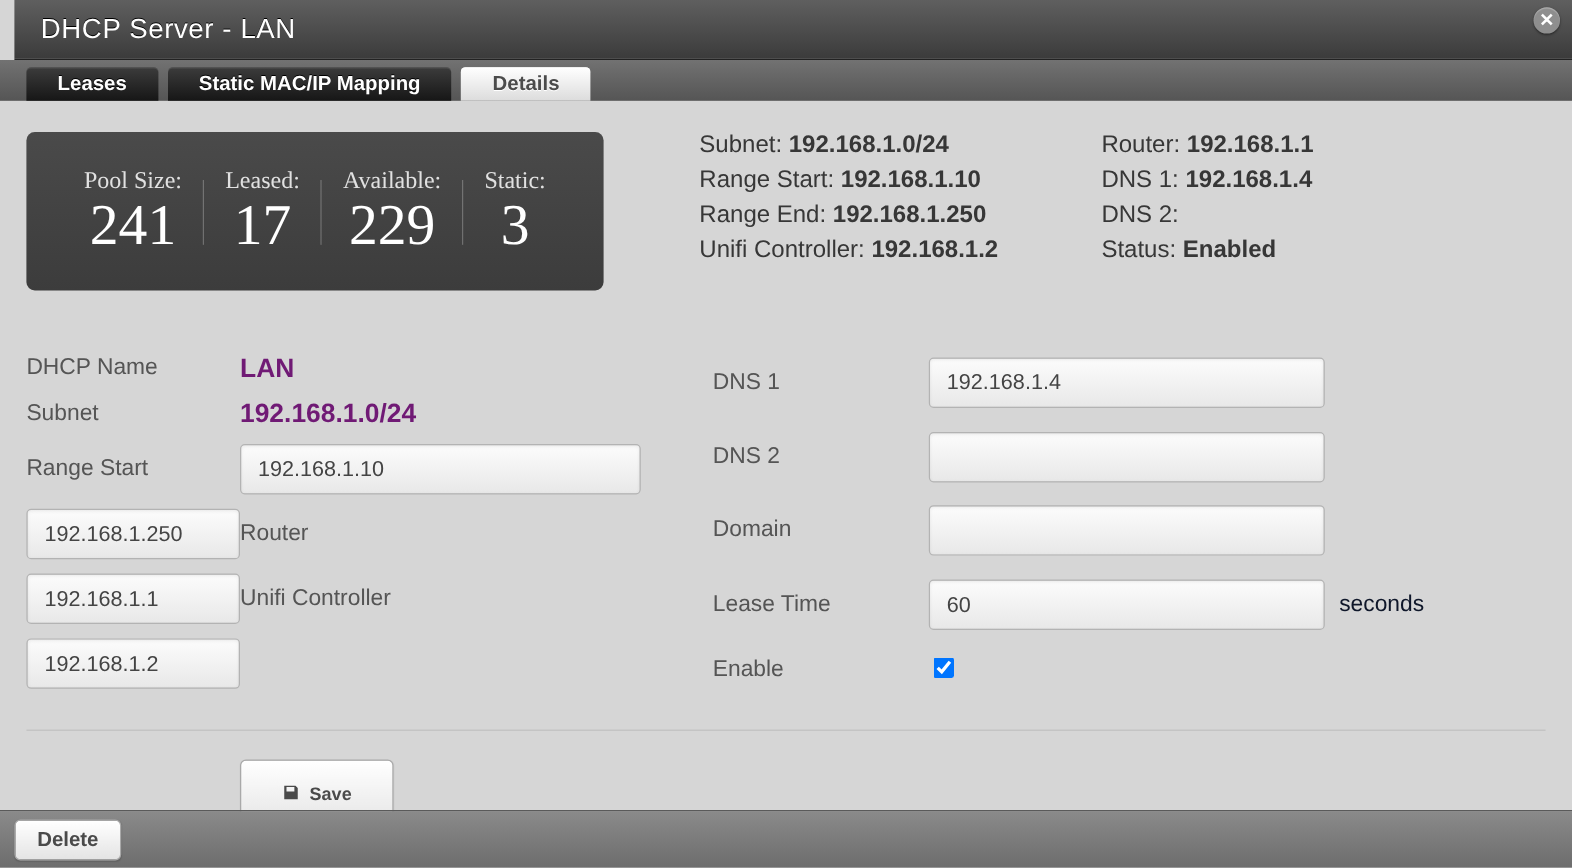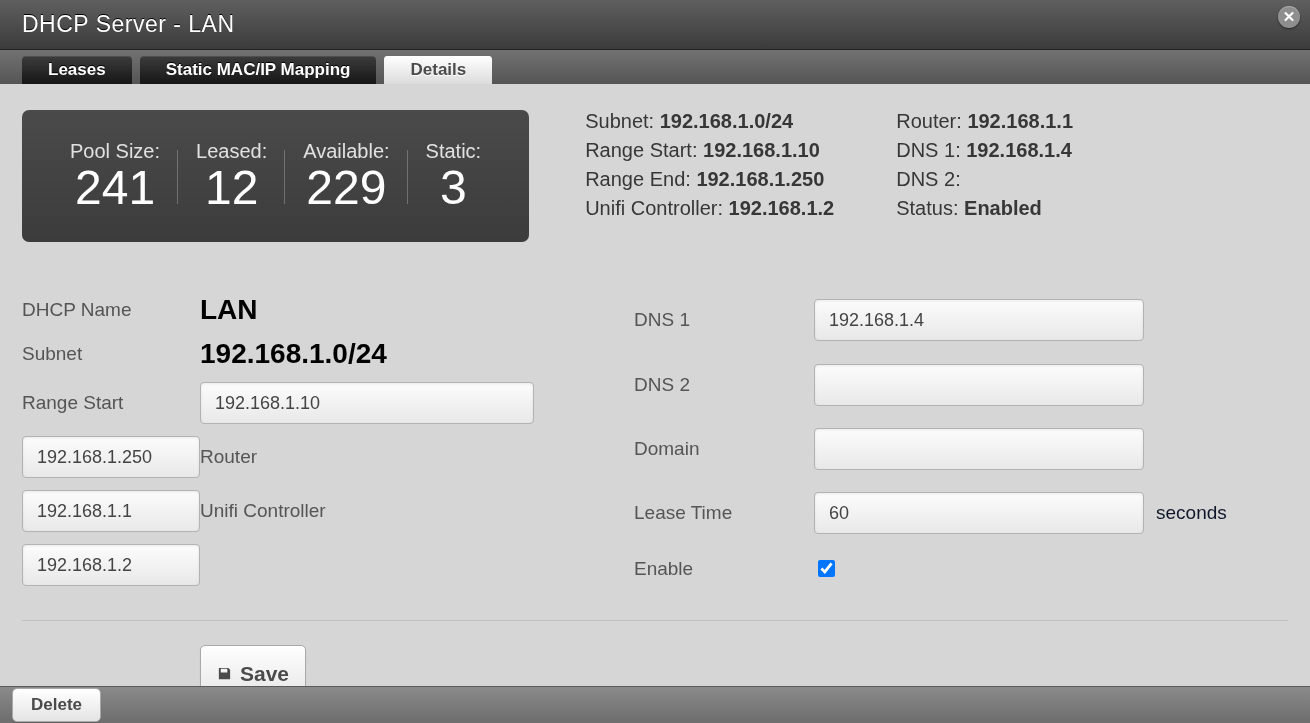--- a/index.html
+++ b/index.html
@@ -17,20 +17,21 @@
   
   .titlebar {
     height: 50px;
     background: linear-gradient(#5f5f5f, #3b3b3b);
     color: #fff;
     display: flex;
     align-items: center;
     padding: 0 22px;
     position: relative;
     border-bottom: 1px solid #222;
+    margin-left: 12px;
   }
   .titlebar .title {
     font-size: 23px;
     font-weight: 400;
     letter-spacing: .5px;
     text-shadow: 0 -1px 0 #000;
   }
   .titlebar .close-btn {
     position: absolute;
     top: 6px;
@@ -102,20 +103,21 @@
     padding: 14px 30px 12px 30px;
     height: 132px;
     align-items: center;
   }
   .stat-box {
     display: flex;
     flex-direction: column;
     align-items: center;
     padding: 0 18px;
     position: relative;
+    font-family: Liberation Serif, serif;
   }
   .stat-box:not(:last-child)::after {
     content: "";
     position: absolute;
     right: 0;
     top: 10px;
     bottom: 10px;
     width: 1px;
     background: rgba(255,255,255,.25);
   }
@@ -135,47 +137,48 @@
     gap: 62px;
     flex: 1;
     align-items: flex-start;
   }
   .info-col {
     font-size: 20px;
     display: flex;
     flex-direction: column;
     gap: 6px;
     color: #373737;
+    margin-left: 24px;
   }
   .info-col div { white-space: nowrap; }
   .info-col b { font-weight: 700; }
 
   
   .form-area {
     display: flex;
     margin-top: 52px;
-    gap: 100px;
+    gap: 60px;
   }
   .form-col {
     display: grid;
     grid-template-columns: 178px 334px;
     row-gap: 12px;
     align-items: center;
   }
   .form-col.right {
     grid-template-columns: 180px 330px auto;
   }
   .form-col label {
     font-size: 19px;
     color: #555;
   }
   .ro-value {
-    font-size: 28px;
+    font-size: 22px;
     font-weight: 700;
-    color: #000000;
+    color: #701a75;
   }
   input[type=text] {
     width: 100%;
     height: 42px;
     padding: 0 14px;
     font-size: 18px;
     color: #444;
     background: linear-gradient(#fcfcfc, #e8e8e8);
     border: 1px solid #b3b3b3;
     border-radius: 4px;
@@ -196,39 +199,39 @@
     border: none;
     height: 1px;
     background: #c0c0c0;
   }
 
   .btn {
     display: inline-flex;
     align-items: center;
     gap: 8px;
     height: 58px;
-    padding: 0 16px;
-    font-size: 21px;
+    padding: 0 34px;
+    font-size: 15px;
     font-weight: 700;
     color: #4a4a4a;
     background: linear-gradient(#ffffff, #e4e4e4);
     border: 1px solid #a9a9a9;
     border-radius: 5px;
     cursor: pointer;
     box-shadow: 0 1px 1px rgba(0,0,0,.12), inset 0 1px 0 #fff;
   }
   .save-row { padding-left: 178px; }
 
   
   .footer {
     position: absolute;
     left: 0;
     right: 0;
     bottom: 0;
-    height: 37px;
+    height: 48px;
     background: linear-gradient(#8a8a8a, #6d6d6d);
     display: flex;
     align-items: center;
     padding: 0 12px;
     border-top: 1px solid #5a5a5a;
   }
   .footer .btn {
     height: 34px;
     padding: 0 18px;
     font-size: 17px;
@@ -252,21 +255,21 @@
 <div class="content">
 
   <div class="stats-row">
     <div class="stat-panel">
       <div class="stat-box">
         <div class="s-label">Pool Size:</div>
         <div class="s-value">241</div>
       </div>
       <div class="stat-box">
         <div class="s-label">Leased:</div>
-        <div class="s-value">12</div>
+        <div class="s-value">17</div>
       </div>
       <div class="stat-box">
         <div class="s-label">Available:</div>
         <div class="s-value">229</div>
       </div>
       <div class="stat-box">
         <div class="s-label">Static:</div>
         <div class="s-value">3</div>
       </div>
     </div>

